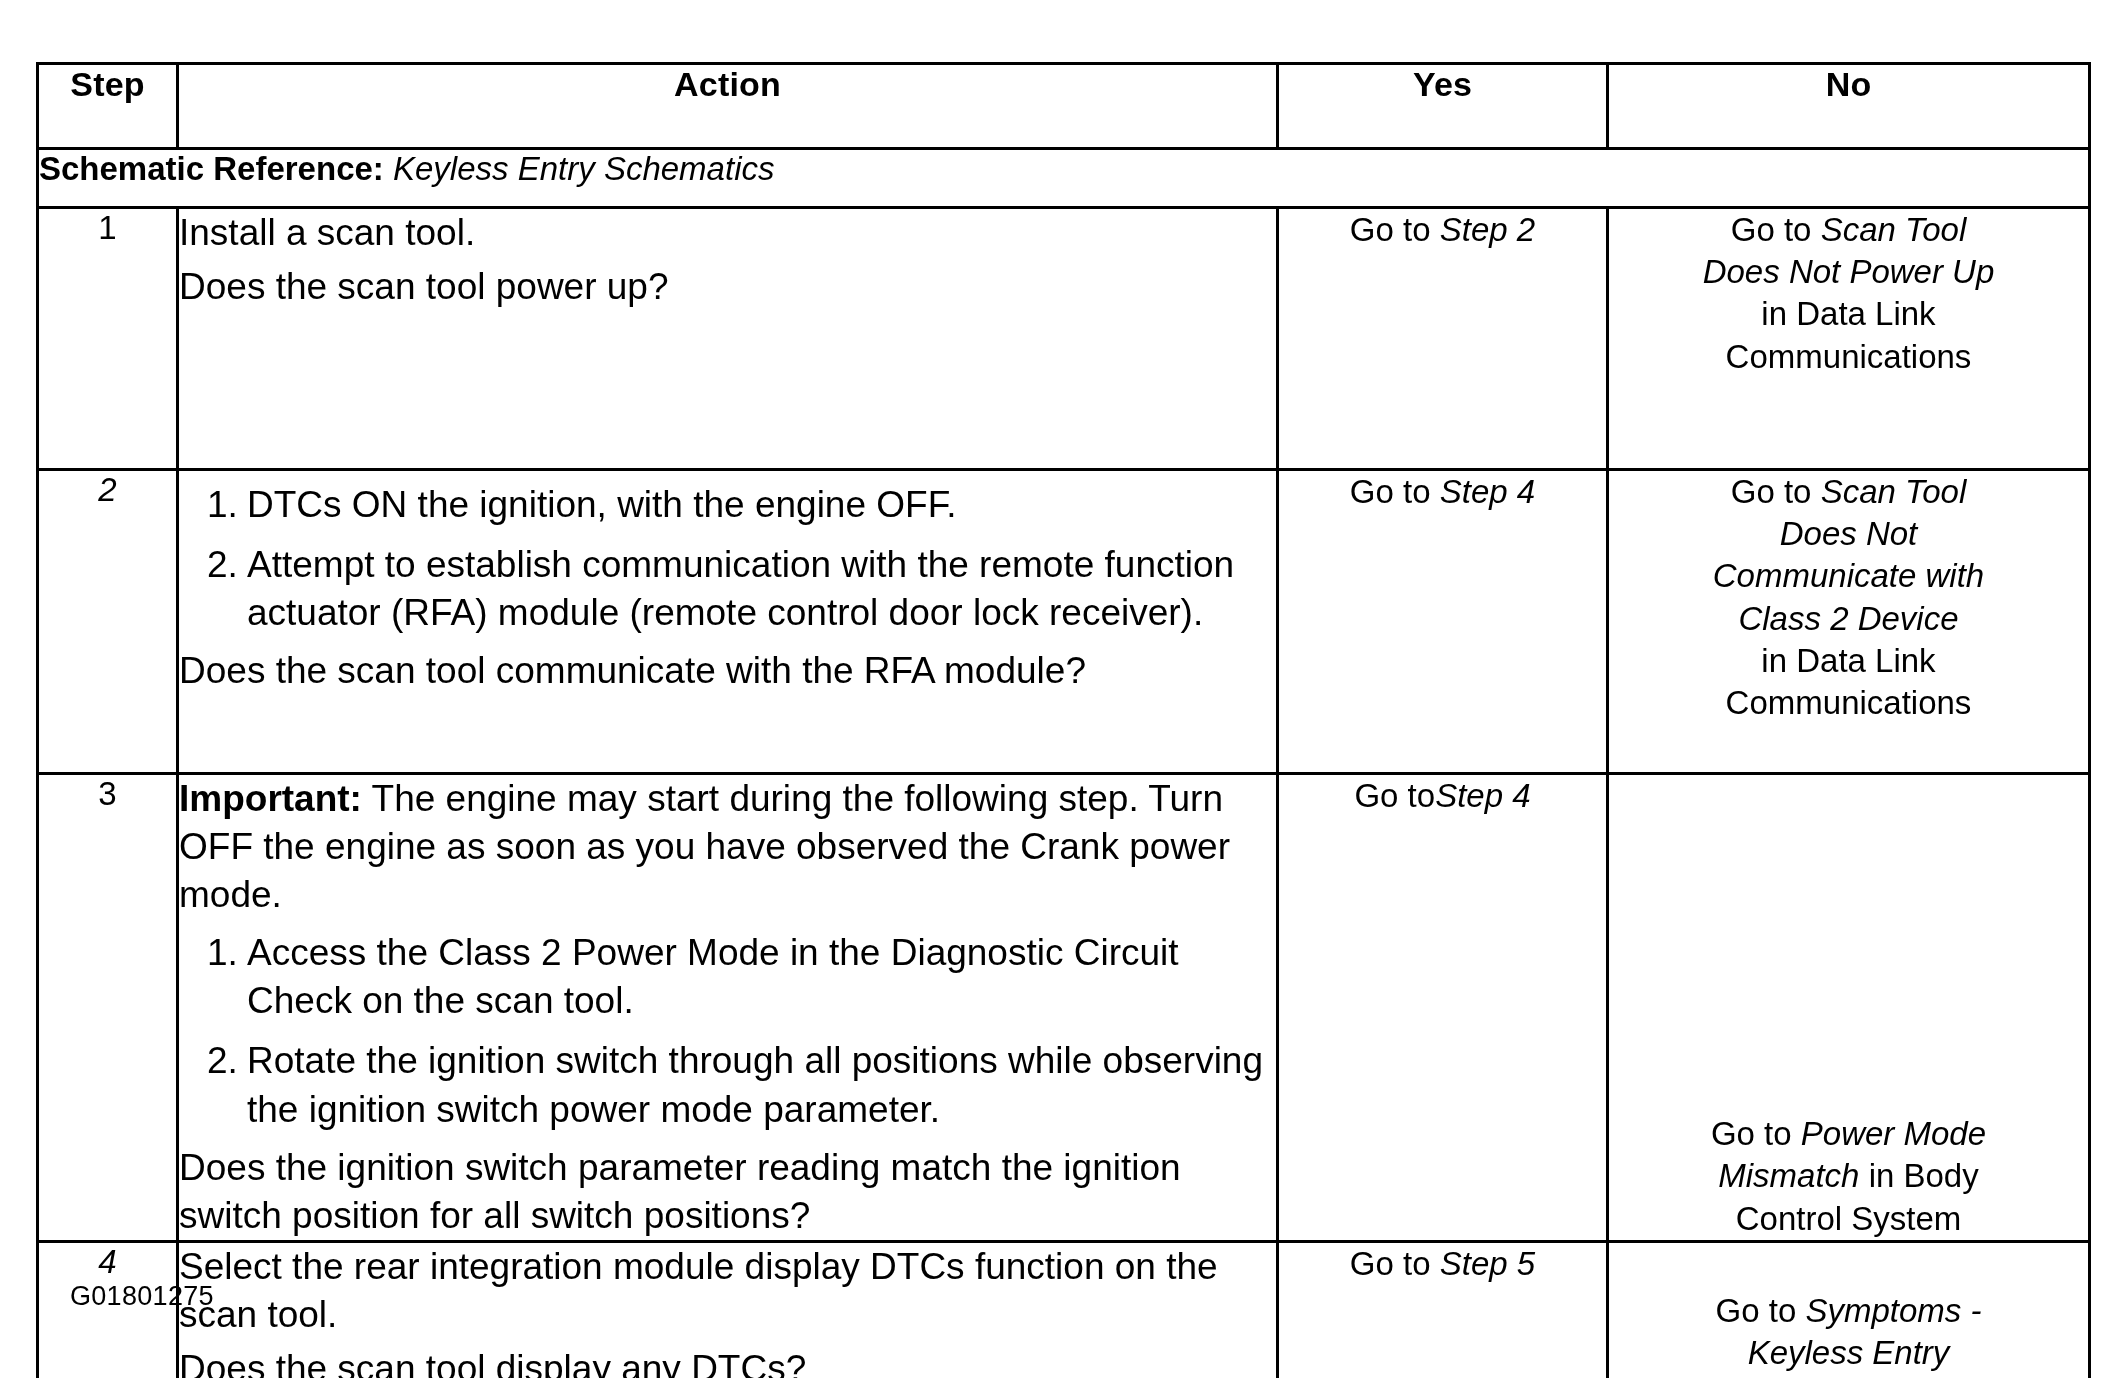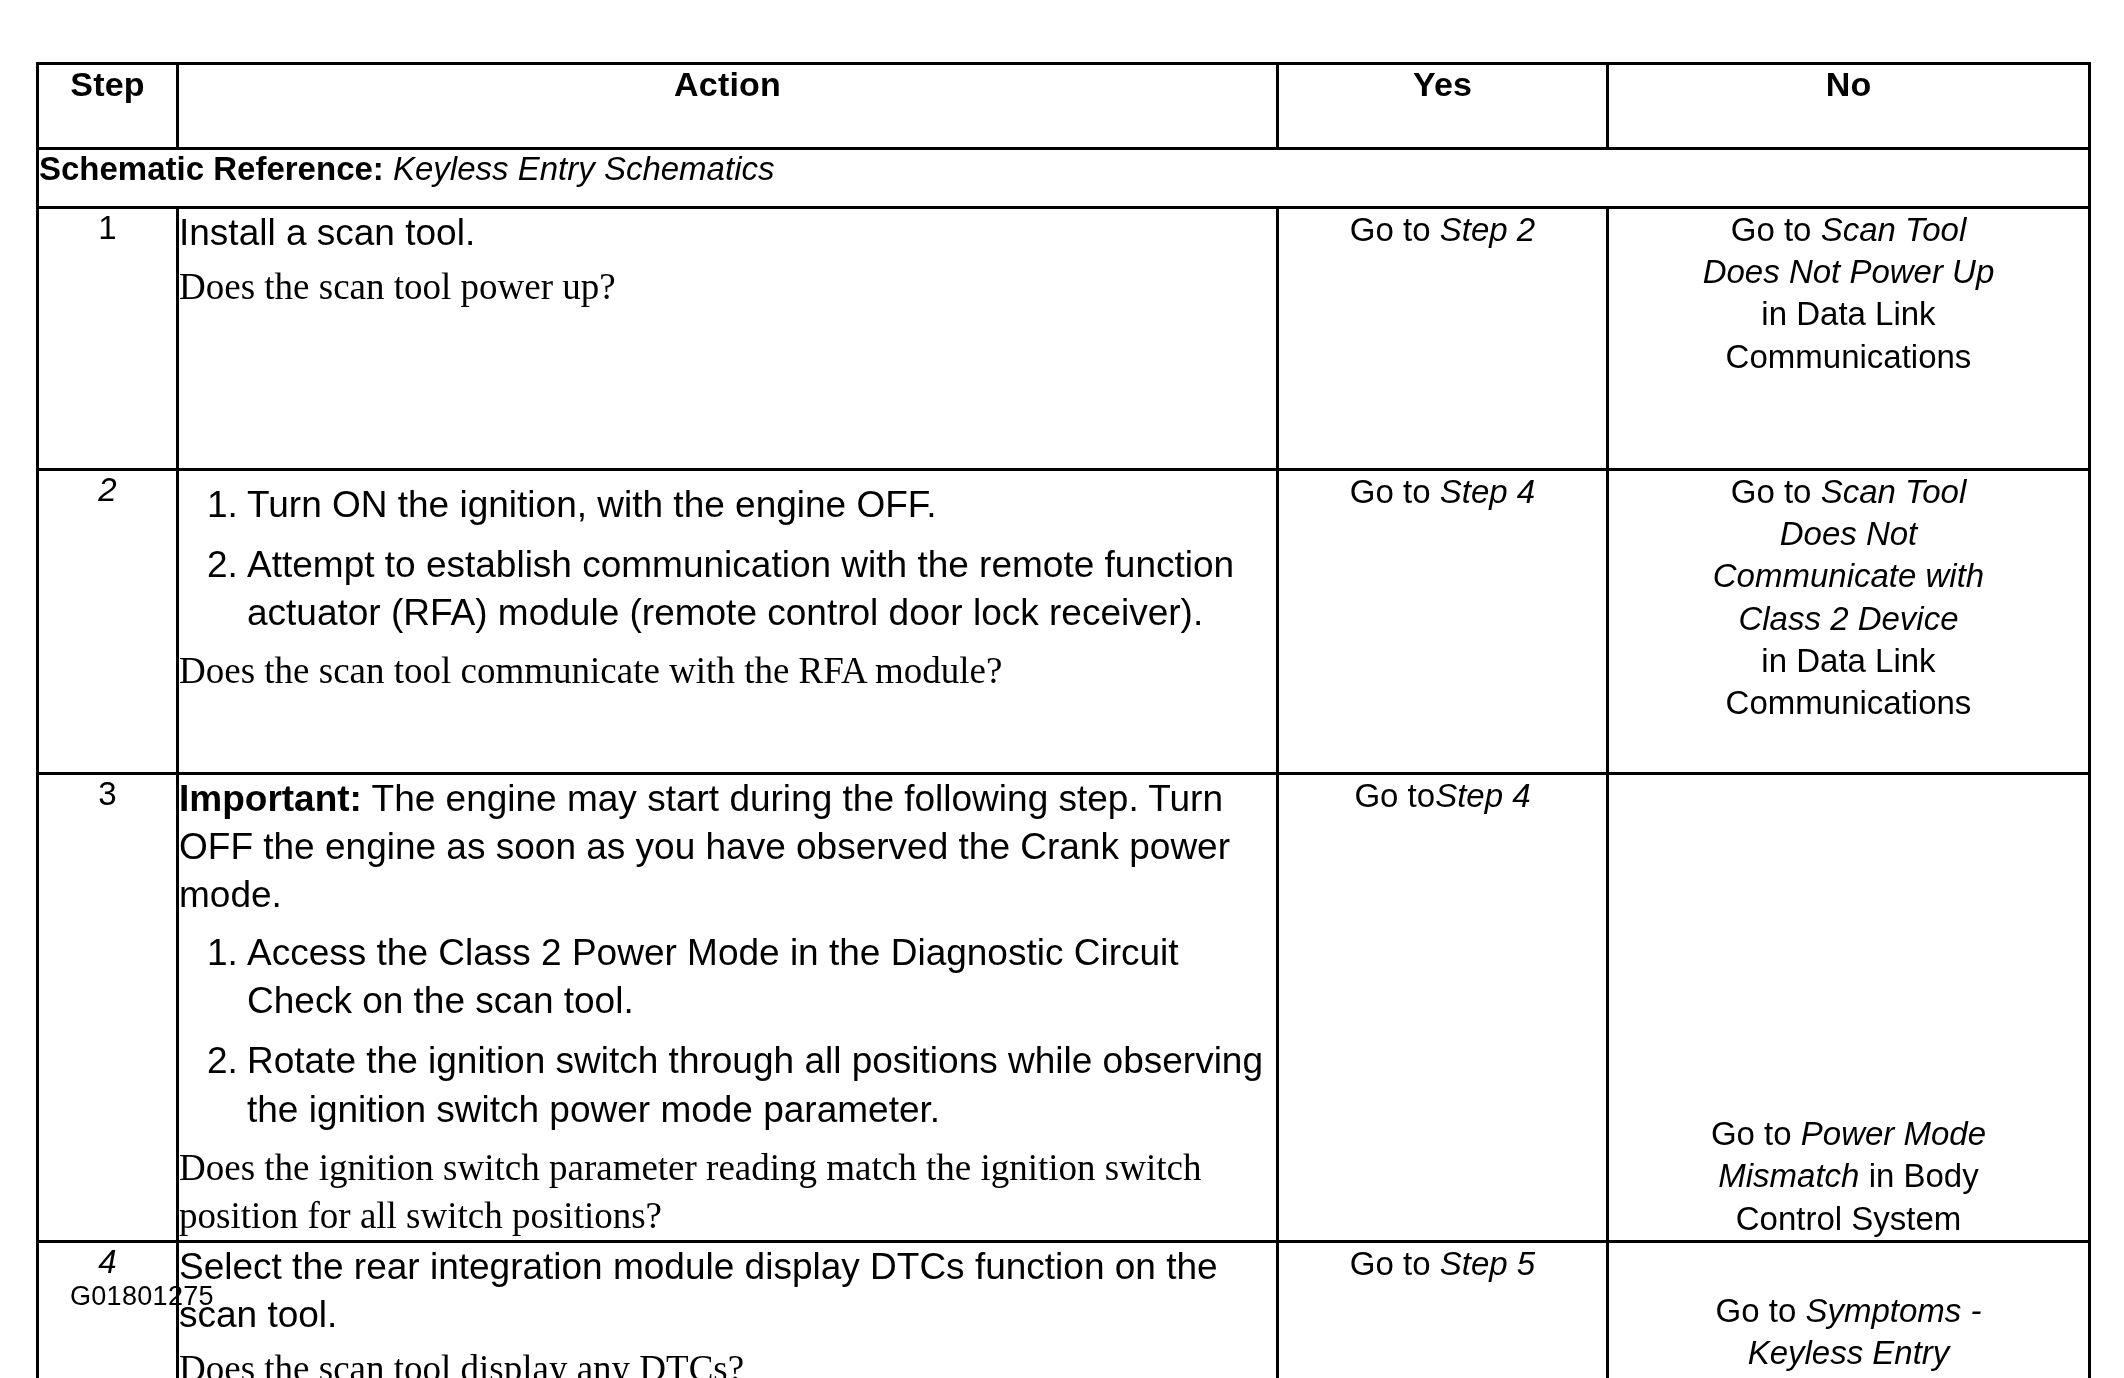--- a/index.html
+++ b/index.html
@@ -93,21 +93,21 @@
     font-size: 33px;
     line-height: 1.28;
     padding: 10px 8px 12px 8px;
   }
   .yes-cell { vertical-align: bottom; }
   .no-cell  { vertical-align: top; }
   .no-cell.mid  { vertical-align: bottom; }
   .no-cell.ctr  { vertical-align: middle; }
 
   .para { margin: 0 0 6px 0; }
-  .para:last-child { margin-bottom: 0; font-family: Liberation Serif, serif; }
+  .para:last-child { margin-bottom: 0; }
 
   .numlist {
     margin: 10px 0 10px 0;
     padding: 0;
     list-style: none;
   }
   .numlist li {
     position: relative;
     padding-left: 68px;
     margin-bottom: 12px;
@@ -179,21 +179,21 @@
           <div><span class="it">Does Not Power Up</span></div>
           <div>in Data Link</div>
           <div>Communications</div>
         </td>
       </tr>
 
       <tr style="height:304px;">
         <td class="step-cell">2</td>
         <td class="action-cell">
           <ol class="numlist">
-            <li><span class="num">1.</span><span>Turn ON the ignition, with the engine OFF.</span></li>
+            <li><span class="num">1.</span><span>DTCs ON the ignition, with the engine OFF.</span></li>
             <li><span class="num">2.</span><span>Attempt to establish communication with the remote function actuator (RFA) module (remote control door lock receiver).</span></li>
           </ol>
           <p class="para">Does the scan tool communicate with the RFA module?</p>
         </td>
         <td class="yes-cell">
           <div>
             <span>Go to </span><span class="it">Step 4</span>
           </div>
         </td>
         <td class="no-cell">

